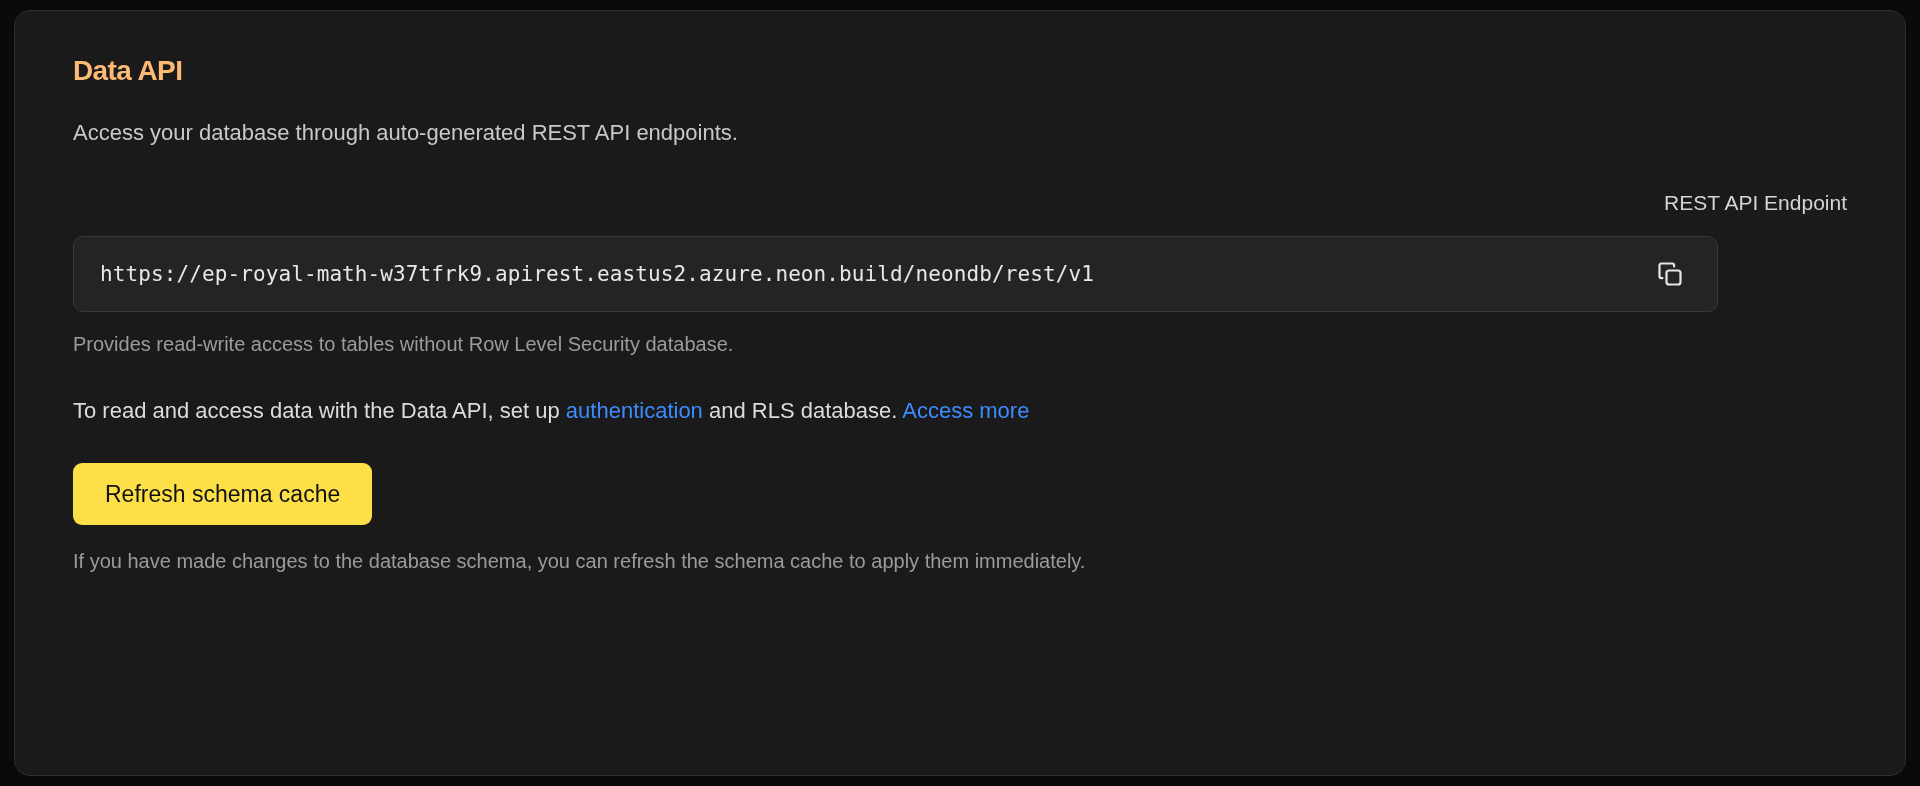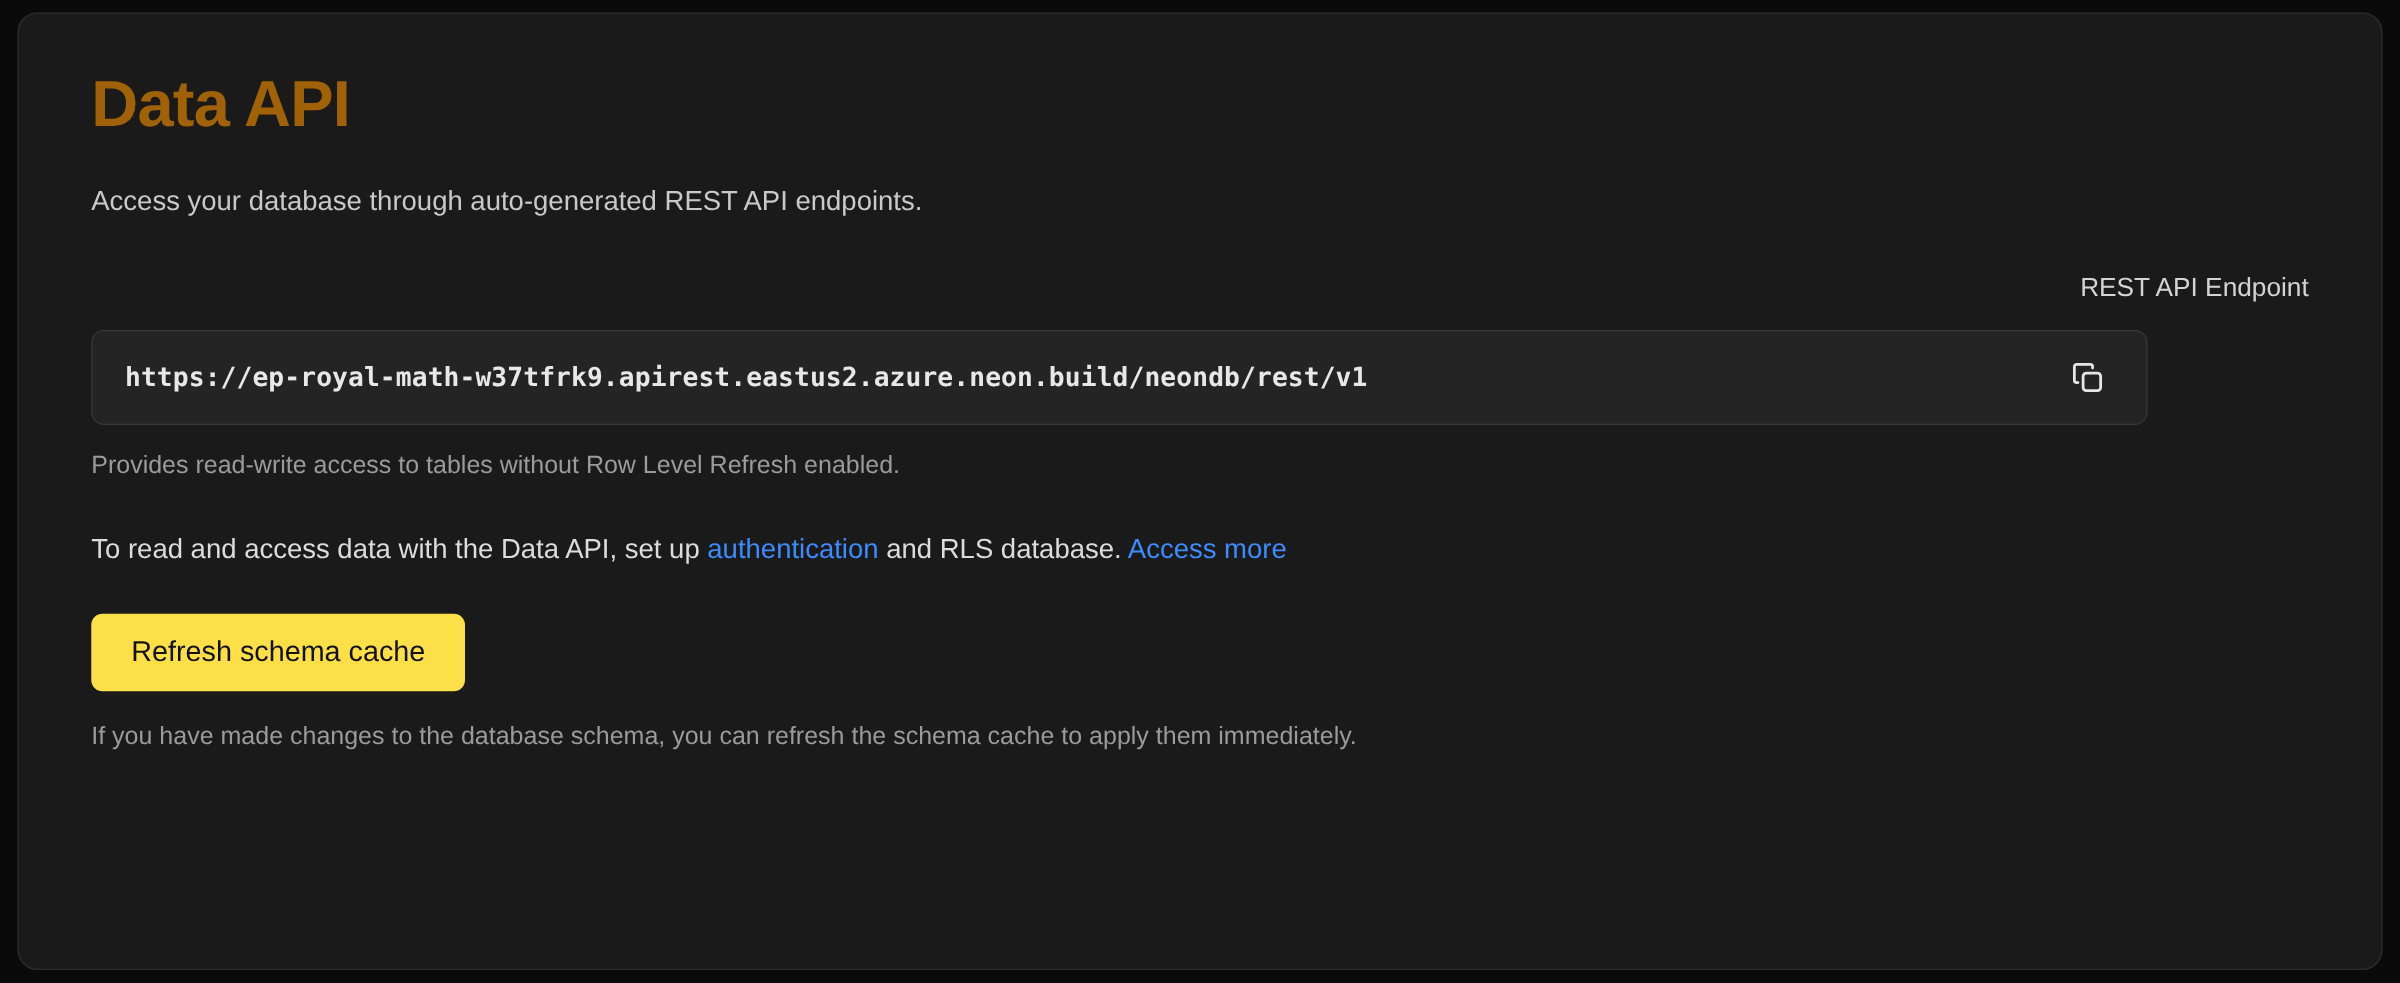--- a/index.html
+++ b/index.html
@@ -29,23 +29,23 @@
     height: 766px;
     background: #1a1a1a;
     border: 1px solid #2e2e2e;
     border-radius: 16px;
     padding: 44px 58px 0 58px;
     overflow: hidden;
   }
 
   
   .card-title {
-    font-size: 52px;
+    font-size: 28px;
     font-weight: 700;
-    color: #a16207;
+    color: #fdba74;
     letter-spacing: -0.6px;
     line-height: 1.15;
   }
 
   .card-subtitle {
     margin-top: 31px;
     font-size: 22px;
     font-weight: 400;
     color: #c9c9c9;
     line-height: 1.4;
@@ -83,21 +83,20 @@
     font-size: 21px;
     letter-spacing: 0.1px;
     color: #e8e8e8;
     white-space: nowrap;
     overflow: hidden;
     text-overflow: clip;
     background: transparent;
     border: none;
     outline: none;
     padding: 0;
-    font-weight: bold;
   }
 
   .copy-button {
     flex: 0 0 auto;
     width: 42px;
     height: 42px;
     display: flex;
     align-items: center;
     justify-content: center;
     background: transparent;
@@ -175,21 +174,21 @@
         <button class="copy-button" title="Copy">
           <span>
             <svg width="28" height="28" viewBox="0 0 24 24" fill="none" stroke="#e6e6e6" stroke-width="1.9" stroke-linecap="round" stroke-linejoin="round">
               <rect x="9" y="9" width="12" height="12" rx="2.2"></rect>
               <path d="M5.5 15.5H4.6A1.6 1.6 0 0 1 3 13.9V4.6A1.6 1.6 0 0 1 4.6 3h9.3A1.6 1.6 0 0 1 15.5 4.6v0.9"></path>
             </svg>
           </span>
         </button>
       </div>
 
-      <div class="field-help">Provides read-write access to tables without Row Level Refresh enabled.</div>
+      <div class="field-help">Provides read-write access to tables without Row Level Security database.</div>
     </div>
 
     <p class="info-paragraph">
       <span>To read and access data with the Data API, set up </span><a class="link" href="#">authentication</a><span> and RLS database. </span><a class="link" href="#">Access more</a>
     </p>
 
     <div>
       <button class="refresh-button">Refresh schema cache</button>
 
       <div class="button-help">If you have made changes to the database schema, you can refresh the schema cache to apply them immediately.</div>

